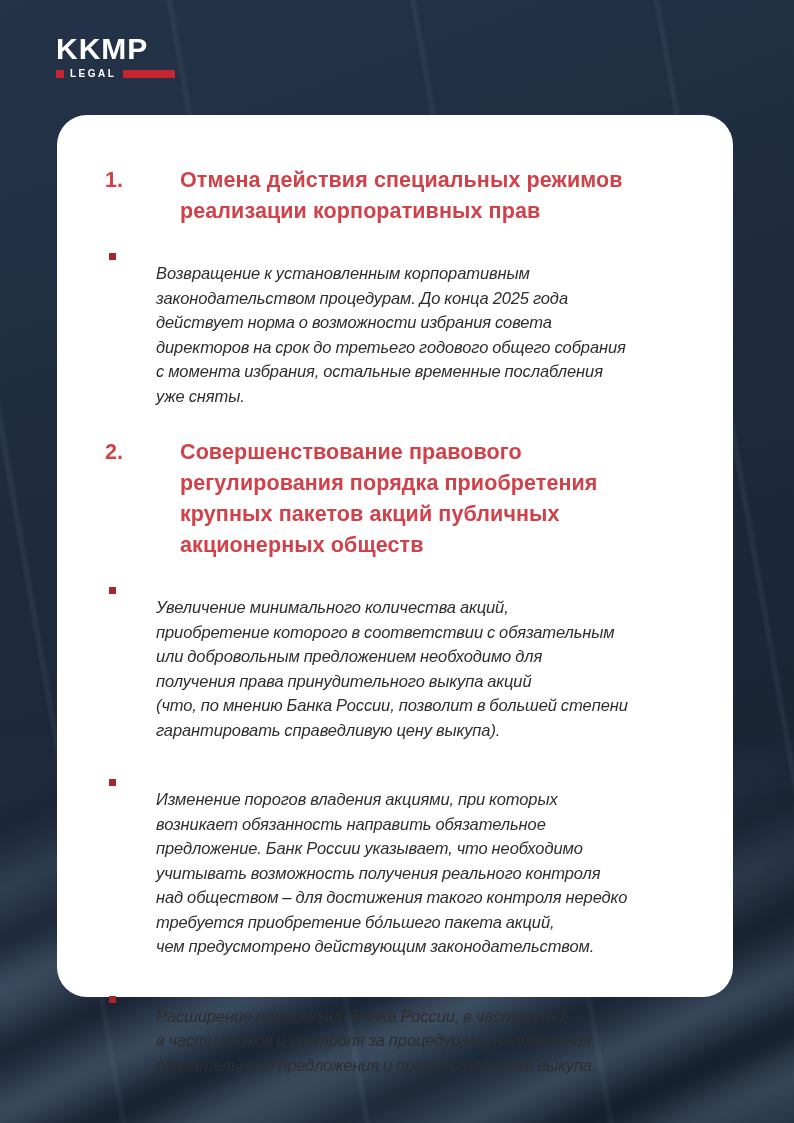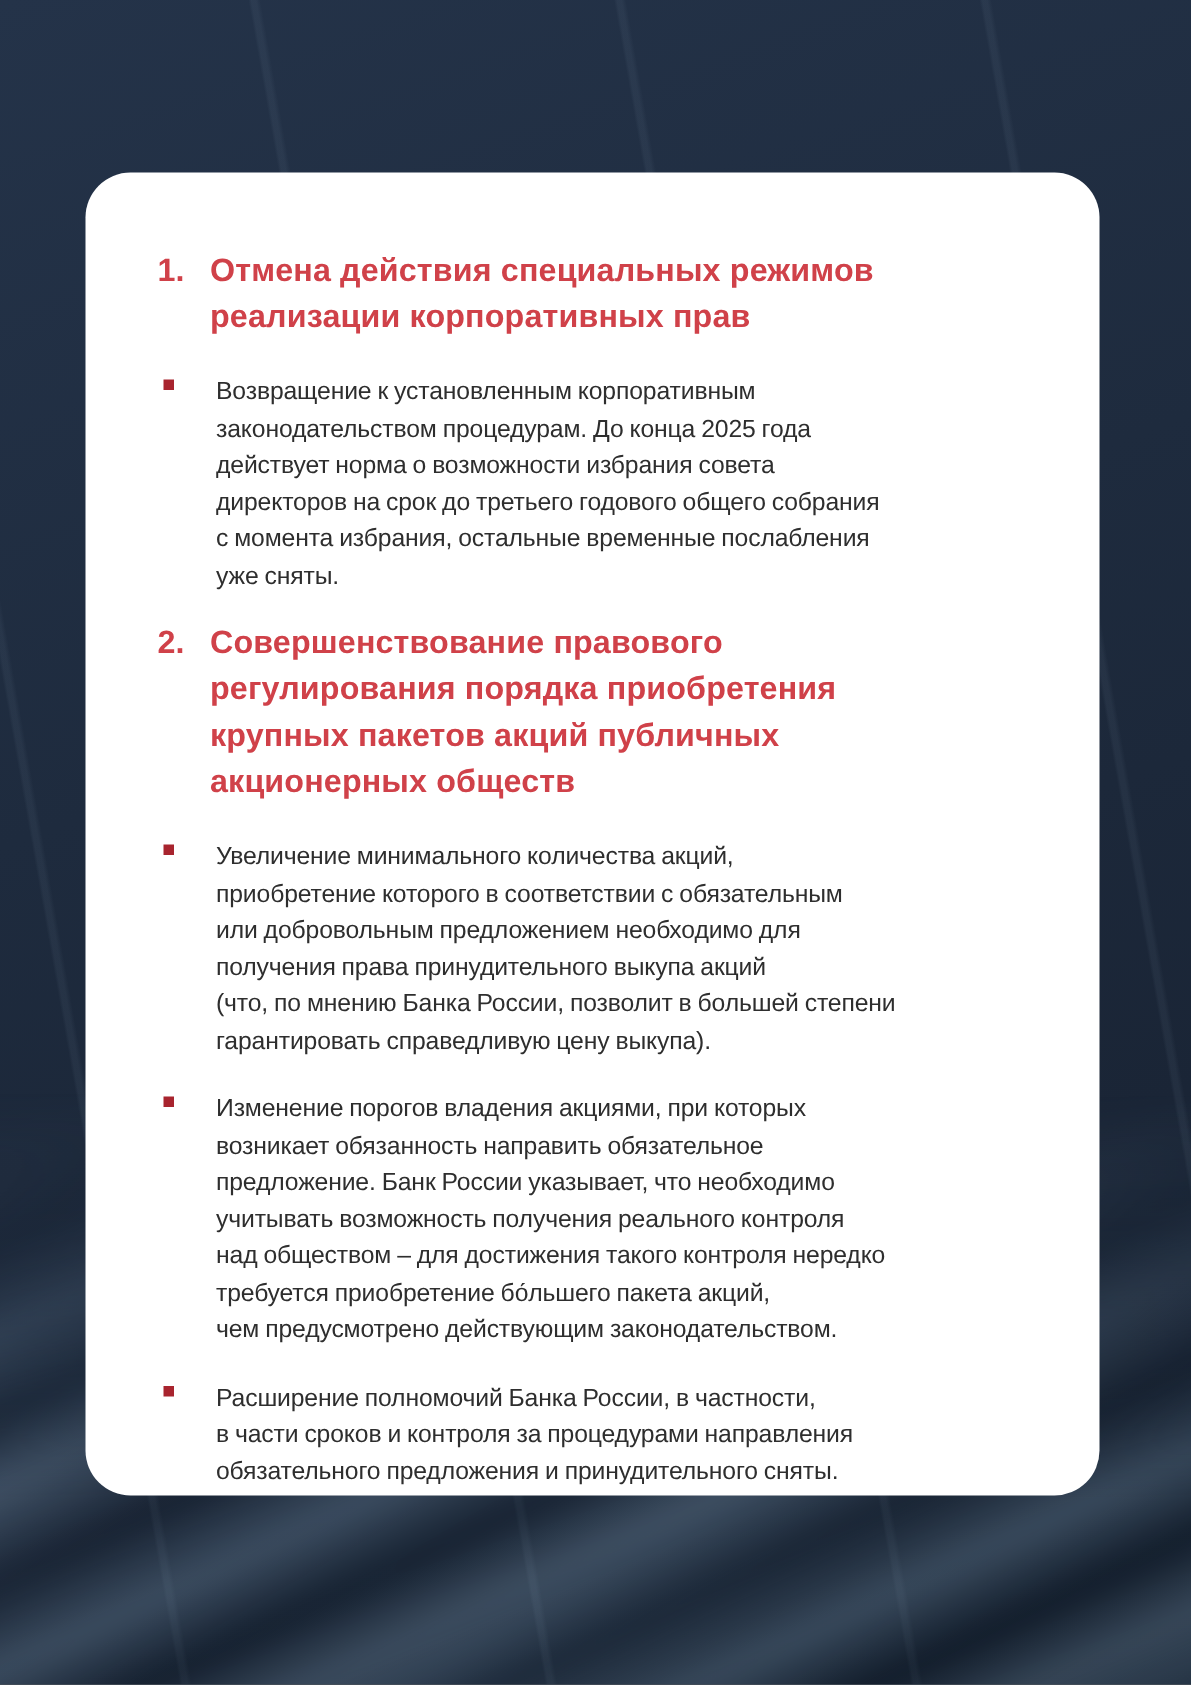--- a/index.html
+++ b/index.html
@@ -52,37 +52,45 @@
     position:absolute;left:57px;top:115px;width:676px;height:882px;
     background:#ffffff;border-radius:30px;
     box-sizing:border-box;
     padding:50px 42px 0 48px;
   }
   .sec-head{display:grid;grid-template-columns:35px 1fr;align-items:start;}
   .sec + .sec{margin-top:10px;}
   .sec-num,.sec-title{
     color:#d04149;font-size:21.5px;font-weight:700;line-height:31px;margin:0;
   }
-  .sec-title{white-space:pre-line;letter-spacing:0.1px;}
+  .sec-title{white-space:pre-line;letter-spacing:0.1px;margin-left:40px;}
   .bullets{list-style:none;margin:18px 0 0 0;padding:0;}
   .bullet{display:grid;grid-template-columns:31px 1fr;align-items:start;margin:0 0 13px 4px;}
   .bullet-sq{width:7px;height:7px;background:#a8242e;margin-top:8px;}
   .bullet-text{
-    margin:4px;color:#2e2e2e;font-size:16.5px;line-height:24.5px;
-    white-space:pre-line;word-spacing:-0.5px;letter-spacing:-0.1px;
+    margin:16px;color:#2e2e2e;font-size:16.5px;line-height:24.5px;
+    white-space:pre-line;word-spacing:-0.5px;letter-spacing:-0.1px;font-style:italic;
   }
 </style>
 </head>
 <body>
 
 <div class="page">
 
   <div class="bg-streaks"></div>
   <div class="bg-swoosh"></div>
 
+  <header class="logo">
+    <div class="logo-word">KKMP</div>
+    <div class="logo-subrow">
+      <span class="logo-sq"></span>
+      <span class="logo-legal">LEGAL</span>
+      <span class="logo-bar"></span>
+    </div>
+  </header>
 
   <main class="card">
 
     <section class="sec">
       <div class="sec-head">
         <div class="sec-num">1.</div>
         <h2 class="sec-title">Отмена действия специальных режимов
 реализации корпоративных прав</h2>
       </div>
       <ul class="bullets">
@@ -123,19 +131,19 @@
 предложение. Банк России указывает, что необходимо
 учитывать возможность получения реального контроля
 над обществом – для достижения такого контроля нередко
 требуется приобретение бо́льшего пакета акций,
 чем предусмотрено действующим законодательством.</p>
         </li>
         <li class="bullet">
           <span class="bullet-sq"></span>
           <p class="bullet-text">Расширение полномочий Банка России, в частности,
 в части сроков и контроля за процедурами направления
-обязательного предложения и принудительного сняты.</p>
+обязательного предложения и принудительного выкупа.</p>
         </li>
       </ul>
     </section>
 
   </main>
 </div>
 
 </body></html>

